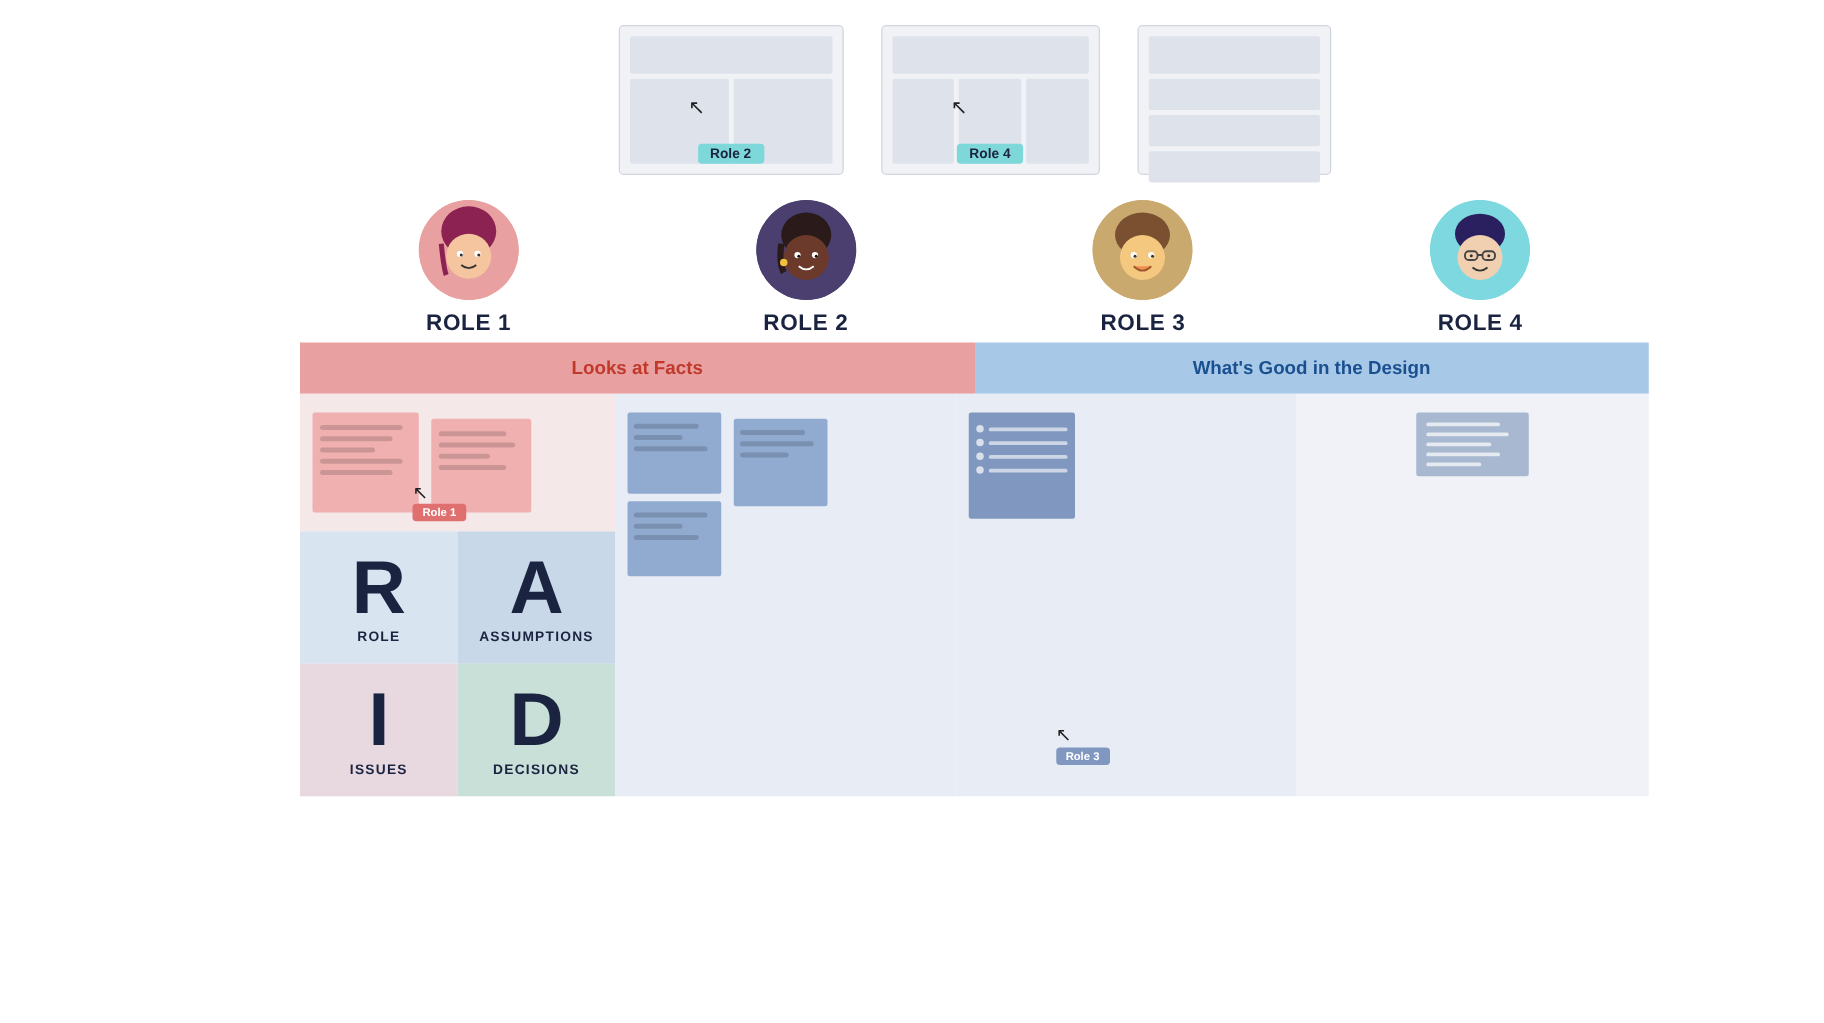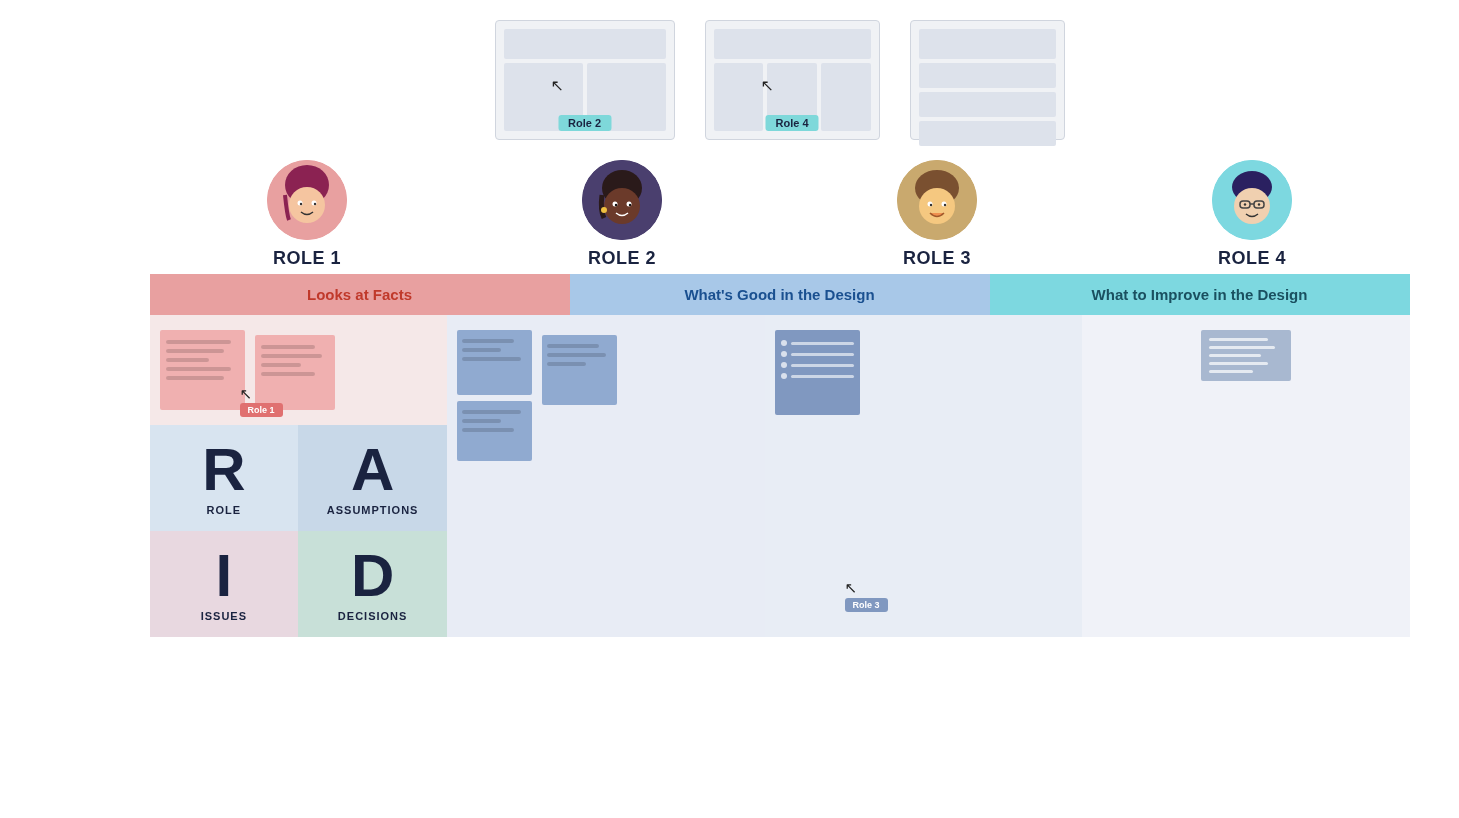--- a/index.html
+++ b/index.html
@@ -226,21 +226,21 @@
       <div class="screen-inner-right">
         <div class="screen-block"></div>
         <div class="screen-block"></div>
         <div class="screen-block"></div>
         <div class="screen-block"></div>
       </div>
     </div>
 
   </div>
 
-  <div style="display:flex; width:1260px; margin-left:100px; flex-direction:column;">
+  <div style="display:flex; width:1079px; margin-left:100px; flex-direction:column;">
 
     <div style="display:flex; width:100%;">
 
       <div class="role-column">
         <div class="avatar-circle avatar-role1">
           <svg width="80" height="80" viewBox="0 0 80 80">
             <circle cx="40" cy="40" r="40" fill="#e8a0a0"></circle>
 
             <ellipse cx="40" cy="25" rx="22" ry="20" fill="#8B2252"></ellipse>
 
@@ -324,23 +324,20 @@
         <span class="role-title">ROLE 4</span>
       </div>
     </div>
 
     <div style="display:flex; width:100%;">
       <div class="color-bar color-bar-pink" style="flex:1;">
         <span>Looks at Facts</span>
       </div>
       <div class="color-bar color-bar-lightblue" style="flex:1;">
         <span>What's Good in the Design</span>
-      </div>
-      <div class="color-bar color-bar-teal" style="flex:1;">
-        <span>What to Improve in the Design</span>
       </div>
     </div>
 
     <div style="display:flex; width:100%; min-height: 280px;">
 
       <div style="flex:1; display:flex; flex-direction:column;">
 
         <div style="flex:0 0 110px; background:#f5e8e8; padding:15px 10px; display:flex; gap:10px; position:relative;">
 
           <div style="background:#f0b0b0; width:85px; height:80px; border-radius:2px; padding:6px; position:relative;">

